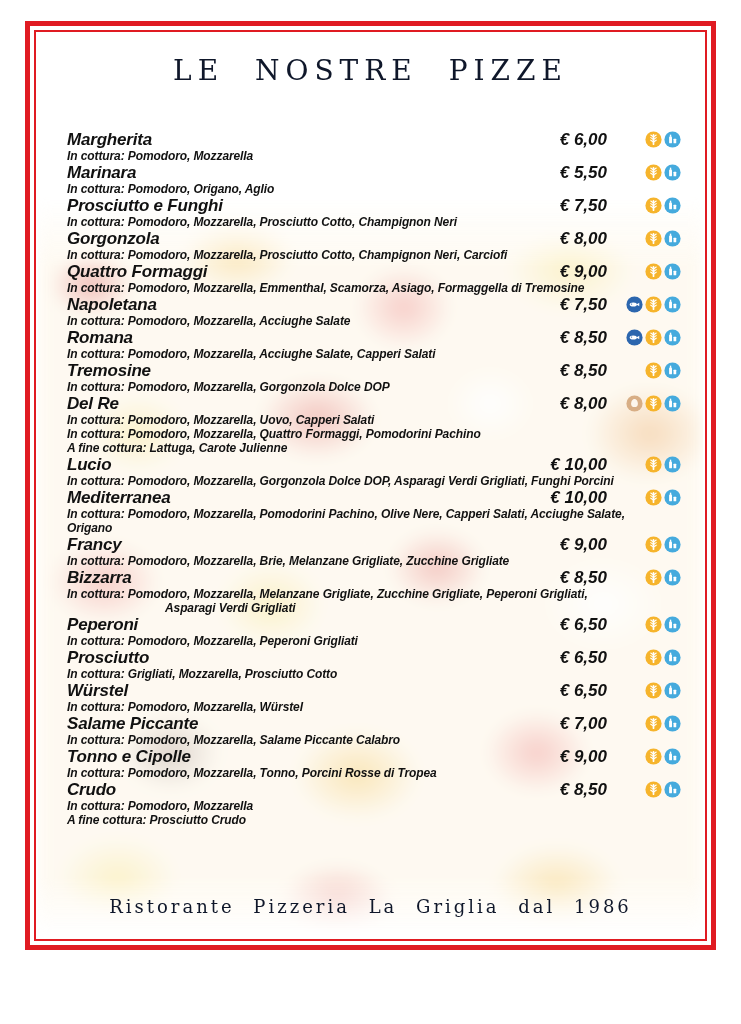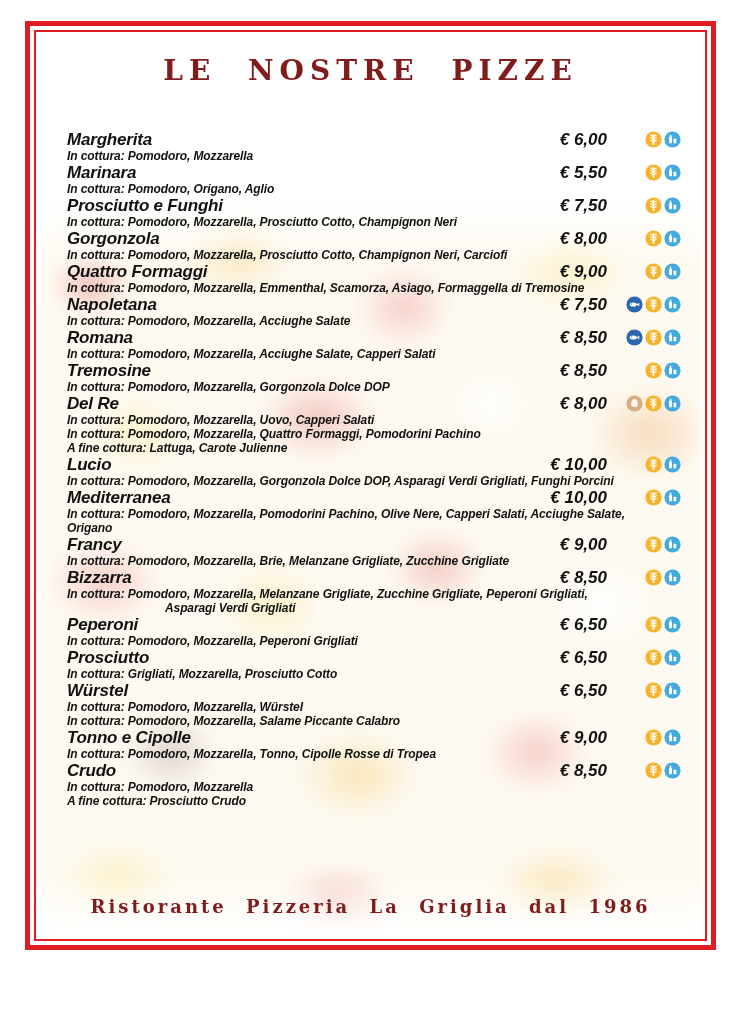--- a/index.html
+++ b/index.html
@@ -33,21 +33,21 @@
       radial-gradient(80px 55px at 45% 95%, rgba(214,58,47,.55), transparent 70%),
       radial-gradient(90px 60px at 78% 93%, rgba(242,193,78,.85), transparent 70%),
       #fdf3df;
     filter:blur(7px);
     opacity:.42;
     -webkit-mask-image:linear-gradient(to bottom, transparent 0, #000 70px, #000 calc(100% - 60px), transparent 100%);
             mask-image:linear-gradient(to bottom, transparent 0, #000 70px, #000 calc(100% - 60px), transparent 100%);
   }
   
   .deco{
-    font-family:"DejaVu Serif",serif;font-weight:bold;color:#7f1d1d;
+    font-family:"DejaVu Serif",serif;font-weight:normal;color:#0f172a;
     letter-spacing:6px;word-spacing:16px;
   }
   .title-wrap{position:absolute;top:54px;left:0;width:100%;text-align:center;}
   .title{font-size:28px;}
   .footer-wrap{position:absolute;top:896px;left:0;width:100%;text-align:center;}
   .footer{font-size:18px;letter-spacing:3px;word-spacing:10px;}
   
   .menu{position:absolute;left:67px;right:60px;top:130px;}
   .item-head{display:flex;align-items:center;}
   .item-name{
@@ -485,20 +485,41 @@
                 <rect x="6" y="6.5" width="3.4" height="8" rx="1" fill="#fff"></rect>
                 <rect x="6.9" y="4.3" width="1.6" height="2.6" fill="#fff"></rect>
                 <rect x="11.2" y="9" width="3.2" height="5.5" rx="0.6" fill="#fff"></rect>
               </svg>
             </span>
           </span>
         </div>
         <div class="item-desc">In cottura: Pomodoro, Mozzarella, Würstel</div>
       </div>
       <div class="item">
+        <div class="item-head">
+          <span class="item-name">Salame Piccante</span>
+          <span class="item-price">€ 7,00</span>
+          <span class="item-icons">
+            <span>
+              <svg class="allergen" viewBox="0 0 20 20">
+                <circle cx="10" cy="10" r="9.5" fill="#f6b42c"></circle>
+                <path d="M10 15.5 V4.5" stroke="#fff" stroke-width="2" stroke-linecap="round"></path>
+                <path d="M10 7 l-3.2 -2.2 M10 10 l-3.2 -2.2 M10 13 l-3.2 -2.2 M10 7 l3.2 -2.2 M10 10 l3.2 -2.2 M10 13 l3.2 -2.2" stroke="#fff" stroke-width="1.3" stroke-linecap="round" fill="none"></path>
+              </svg>
+            </span>
+            <span>
+              <svg class="allergen" viewBox="0 0 20 20">
+                <circle cx="10" cy="10" r="9.5" fill="#45aadd"></circle>
+                <rect x="6" y="6.5" width="3.4" height="8" rx="1" fill="#fff"></rect>
+                <rect x="6.9" y="4.3" width="1.6" height="2.6" fill="#fff"></rect>
+                <rect x="11.2" y="9" width="3.2" height="5.5" rx="0.6" fill="#fff"></rect>
+              </svg>
+            </span>
+          </span>
+        </div>
         <div class="item-desc">In cottura: Pomodoro, Mozzarella, Salame Piccante Calabro</div>
       </div>
       <div class="item">
         <div class="item-head">
           <span class="item-name">Tonno e Cipolle</span>
           <span class="item-price">€ 9,00</span>
           <span class="item-icons">
             <span>
               <svg class="allergen" viewBox="0 0 20 20">
                 <circle cx="10" cy="10" r="9.5" fill="#f6b42c"></circle>
@@ -509,21 +530,21 @@
             <span>
               <svg class="allergen" viewBox="0 0 20 20">
                 <circle cx="10" cy="10" r="9.5" fill="#45aadd"></circle>
                 <rect x="6" y="6.5" width="3.4" height="8" rx="1" fill="#fff"></rect>
                 <rect x="6.9" y="4.3" width="1.6" height="2.6" fill="#fff"></rect>
                 <rect x="11.2" y="9" width="3.2" height="5.5" rx="0.6" fill="#fff"></rect>
               </svg>
             </span>
           </span>
         </div>
-        <div class="item-desc">In cottura: Pomodoro, Mozzarella, Tonno, Cipolle Rosse di Tropea</div>
+        <div class="item-desc">In cottura: Pomodoro, Mozzarella, Tonno, Porcini Rosse di Tropea</div>
       </div>
       <div class="item">
         <div class="item-head">
           <span class="item-name">Crudo</span>
           <span class="item-price">€ 8,50</span>
           <span class="item-icons">
             <span>
               <svg class="allergen" viewBox="0 0 20 20">
                 <circle cx="10" cy="10" r="9.5" fill="#f6b42c"></circle>
                 <path d="M10 15.5 V4.5" stroke="#fff" stroke-width="2" stroke-linecap="round"></path>

